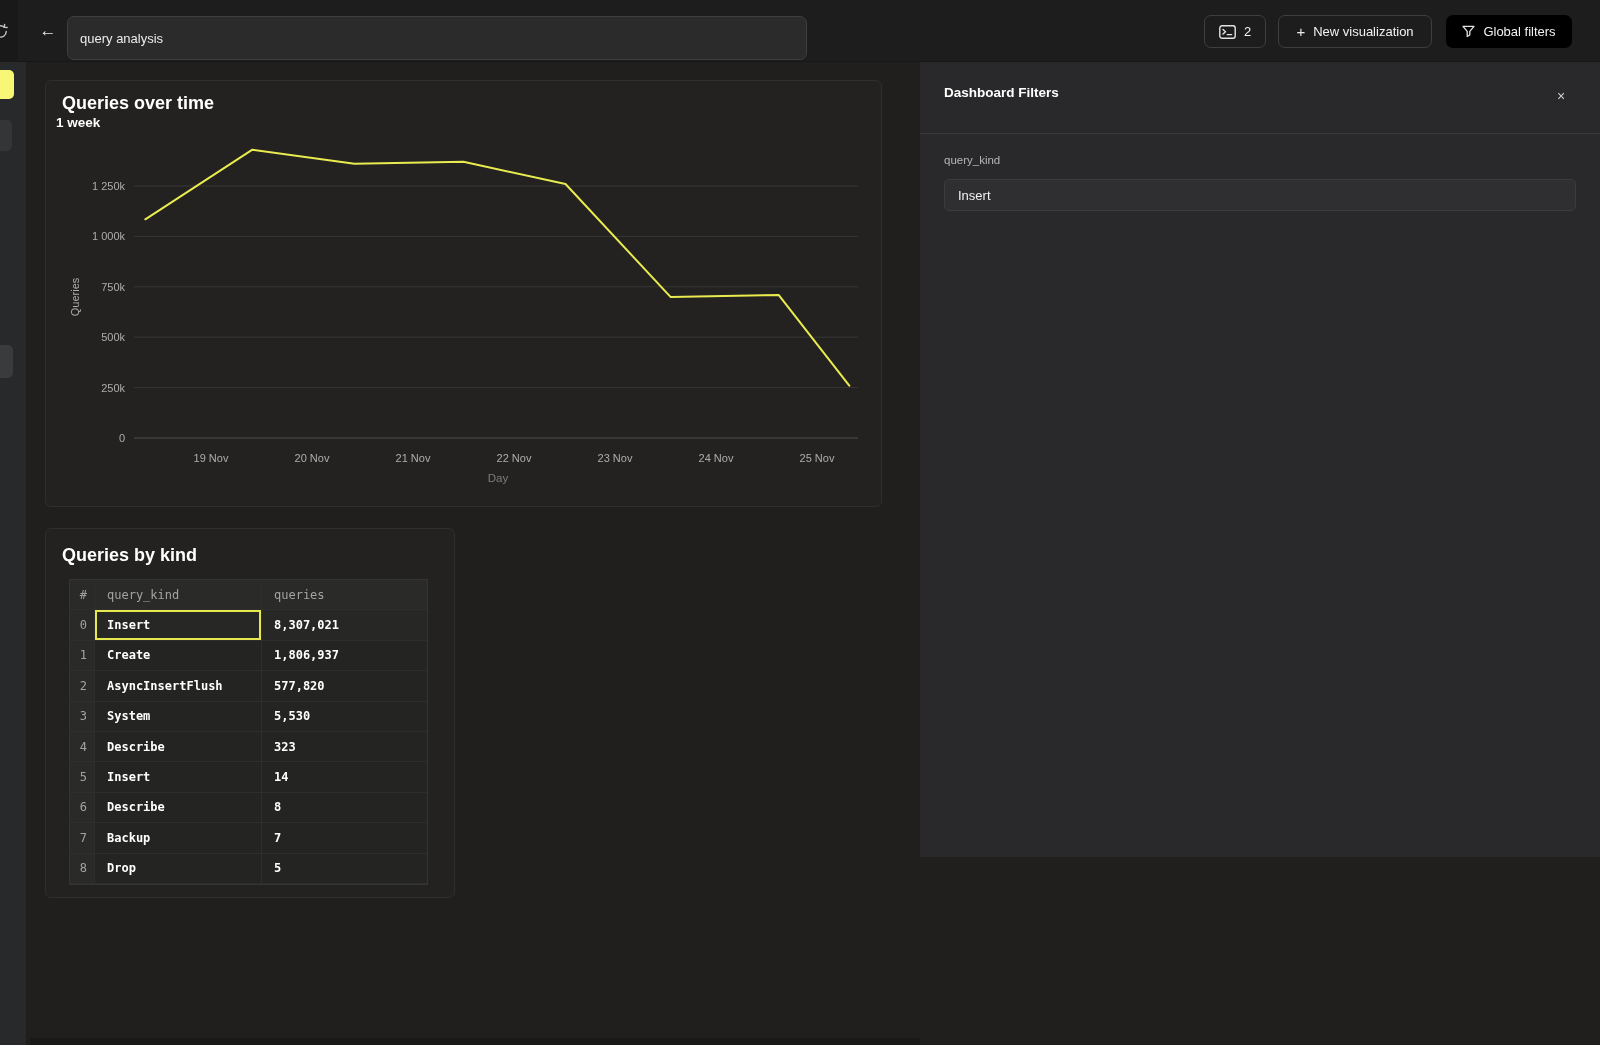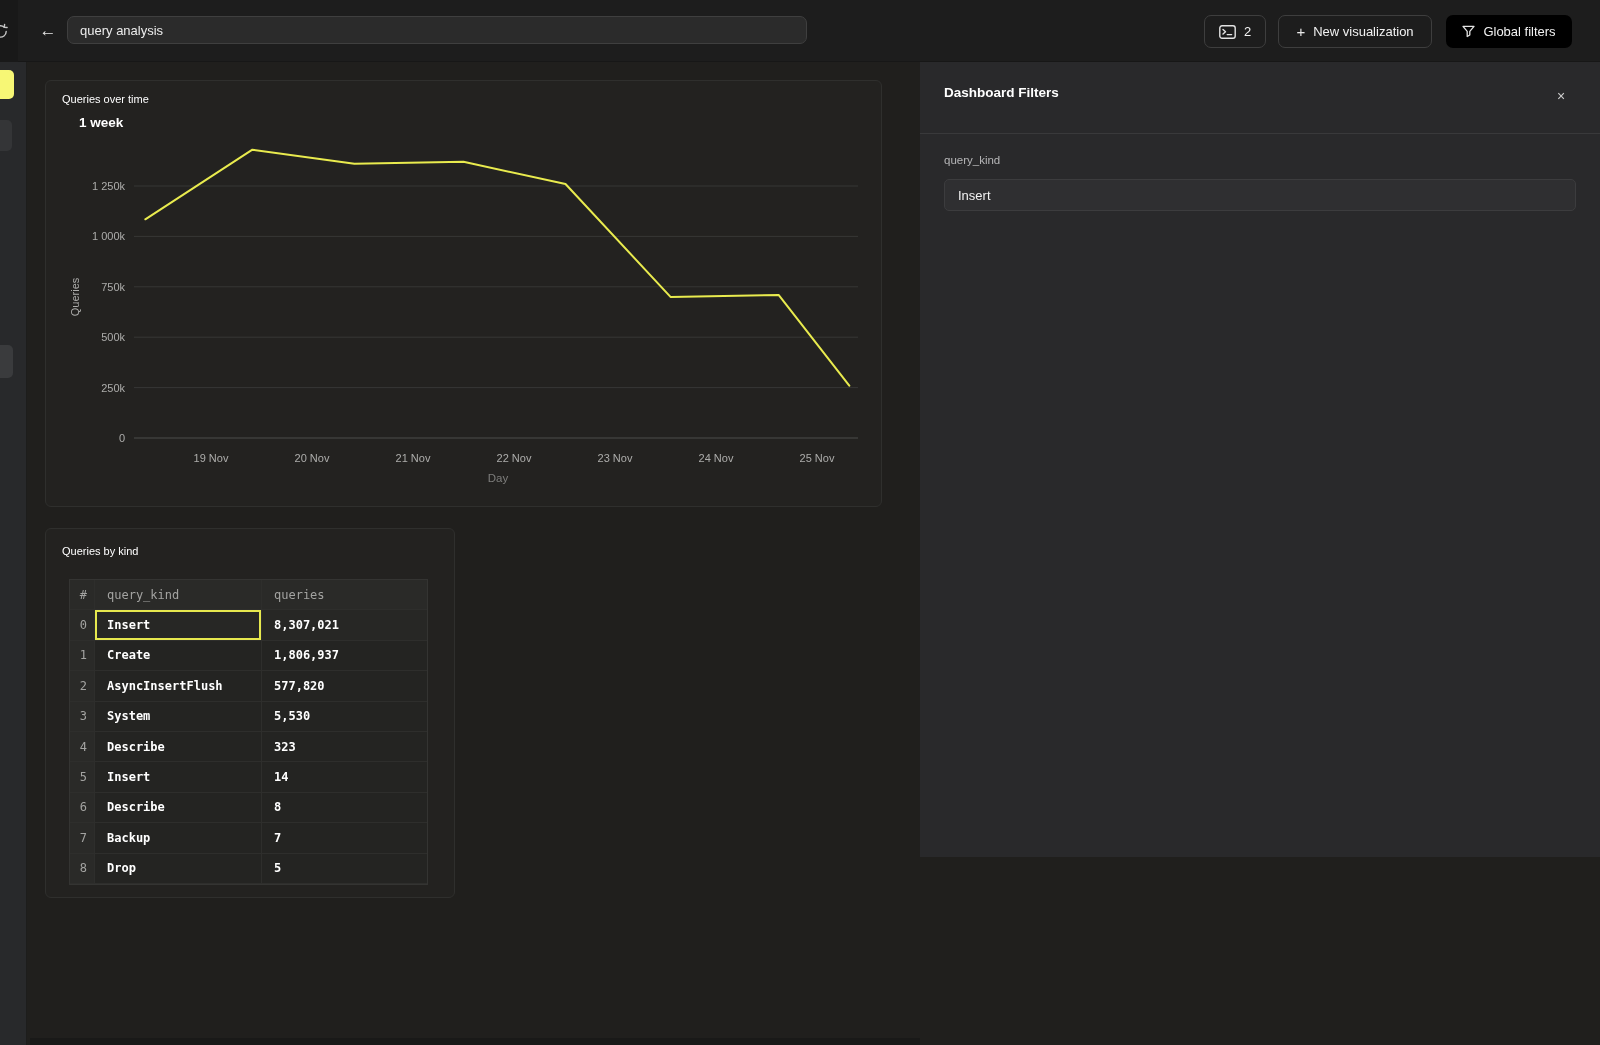--- a/index.html
+++ b/index.html
@@ -6,21 +6,21 @@
   .screen{position:relative;width:1600px;height:1045px;background:#201F1D;overflow:hidden;
           font-family:"Liberation Sans",sans-serif;color:#fff;}
 
   
   .topbar{position:absolute;left:0;top:0;width:1600px;height:62px;background:#1D1D1D;
           border-bottom:1px solid #171717;box-sizing:border-box;}
   .topbar-notch{position:absolute;left:0;top:0;width:18px;height:62px;background:#191919;overflow:hidden;}
   .refresh-wrap{position:absolute;left:-8px;top:23px;width:17px;height:17px;}
   .back{position:absolute;left:38px;top:21px;width:20px;height:20px;font-size:17px;line-height:20px;
         text-align:center;color:#e6e6e6;cursor:pointer;}
-  .title-input{position:absolute;left:67px;top:16px;width:740px;height:28px;box-sizing:border-box;
+  .title-input{position:absolute;left:67px;top:16px;width:740px;height:44px;box-sizing:border-box;
         background:#2B2B2B;border:1px solid #3F3F3F;border-radius:7px;color:#ececec;font-size:13px;
         padding:0 12px;font-family:"Liberation Sans",sans-serif;outline:none;}
   .btn{position:absolute;top:15px;height:33px;box-sizing:border-box;border-radius:7px;display:flex;
        align-items:center;justify-content:center;gap:8px;color:#f2f2f2;font-size:13px;cursor:pointer;}
   .console-btn{left:1204px;width:62px;border:1px solid #3E3E3E;}
   .newviz-btn{left:1278px;width:154px;border:1px solid #3E3E3E;}
   .filters-btn{left:1446px;width:126px;background:#000000;}
   .plus{font-size:15px;color:#e9e9e9;}
 
   
@@ -29,22 +29,22 @@
   .rail-item{position:absolute;border-radius:5px;cursor:pointer;}
   .ri0{left:-6px;top:8px;width:20px;height:29px;}
   .ri1{left:-8px;top:58px;width:20px;height:31px;}
   .ri2{left:-8px;top:283px;width:21px;height:33px;}
 
   
   .main{position:absolute;left:27px;top:62px;width:893px;height:983px;background:#201F1D;}
   .card{position:absolute;background:#232220;border:1px solid #2F2F2D;border-radius:6px;box-sizing:border-box;}
   .chart-card{left:18px;top:18px;width:837px;height:427px;}
   .table-card{left:18px;top:466px;width:410px;height:370px;}
-  .card-title{position:absolute;left:16px;top:12px;font-size:11px;font-weight:400;color:#fff;}
-  .card-subtitle{position:absolute;left:33px;top:34px;font-size:13.5px;font-weight:700;color:#fff;}
+  .card-title{position:absolute;left:16px;top:12px;font-size:18px;font-weight:700;color:#fff;}
+  .card-subtitle{position:absolute;left:10px;top:34px;font-size:13.5px;font-weight:700;color:#fff;}
   .table-card .card-title{top:16px;}
   #chart-svg{position:absolute;left:0;top:55px;}
   #chart-svg text{font-family:"Liberation Sans",sans-serif;}
   #chart-svg .tick{fill:#ADADAB;font-size:11px;}
   #chart-svg .axis-title{fill:#7E7E7C;font-size:11.5px;}
 
   
   #qtable{position:absolute;left:23px;top:50px;width:357px;display:grid;
           grid-template-columns:25px 167px 165px;grid-auto-rows:30.4px;
           border:1px solid #343432;background:#242422;box-sizing:content-box;}

